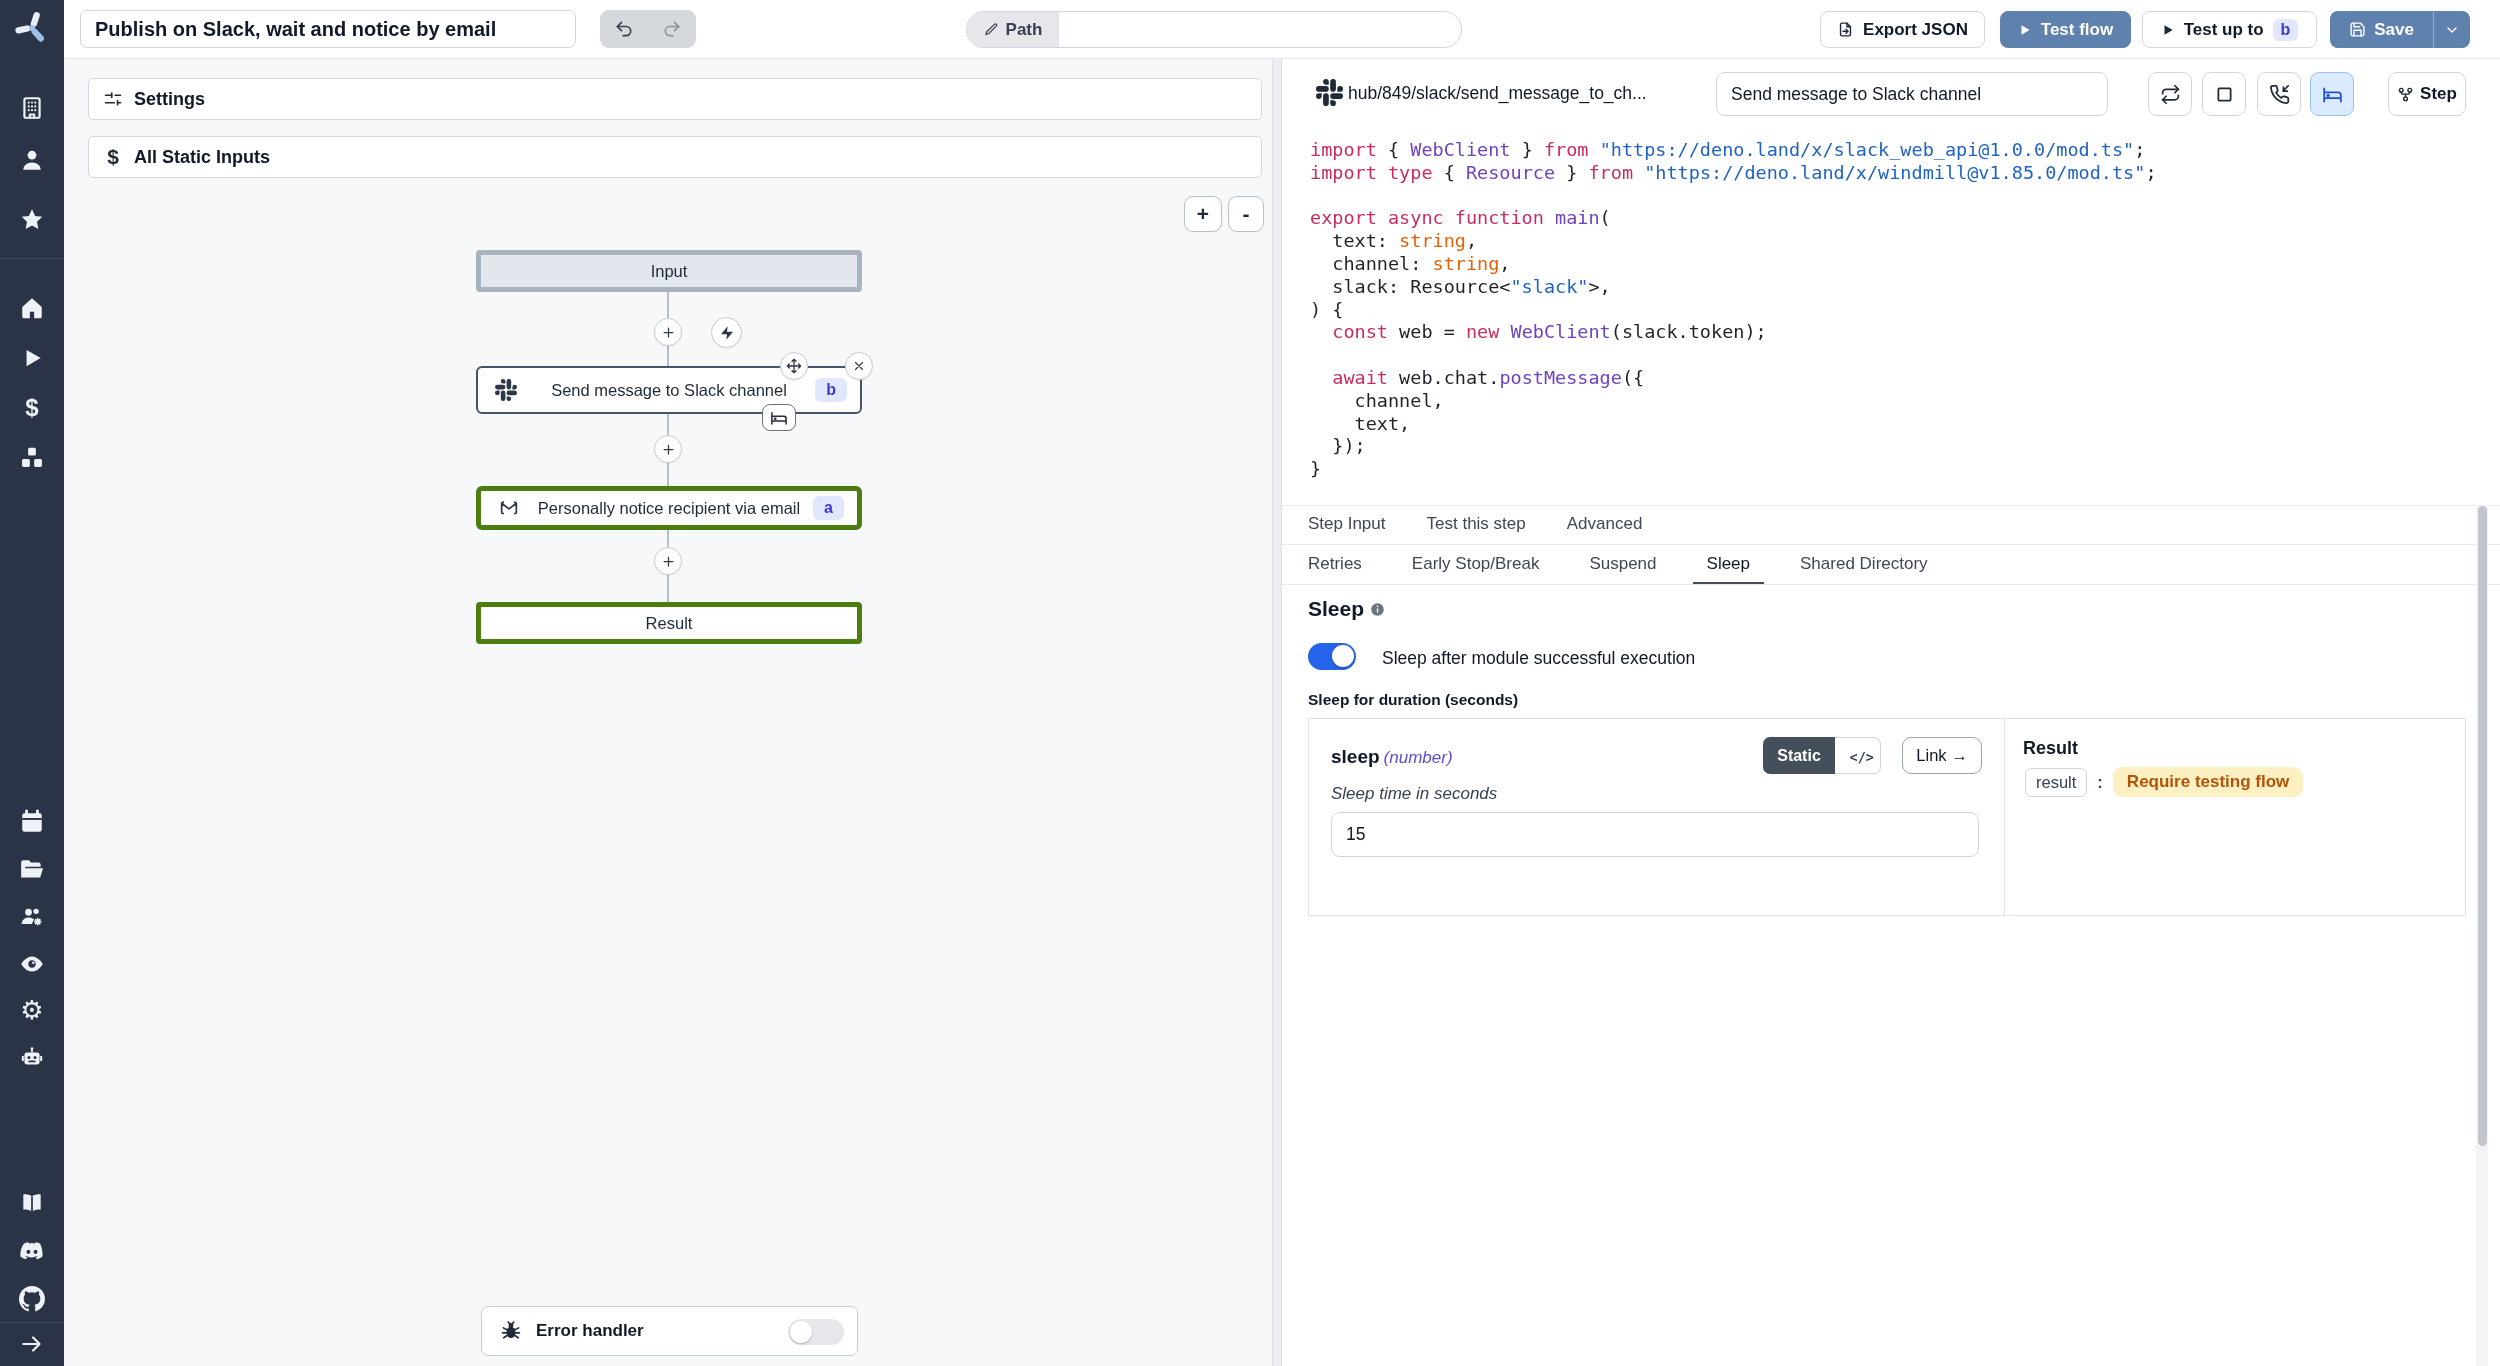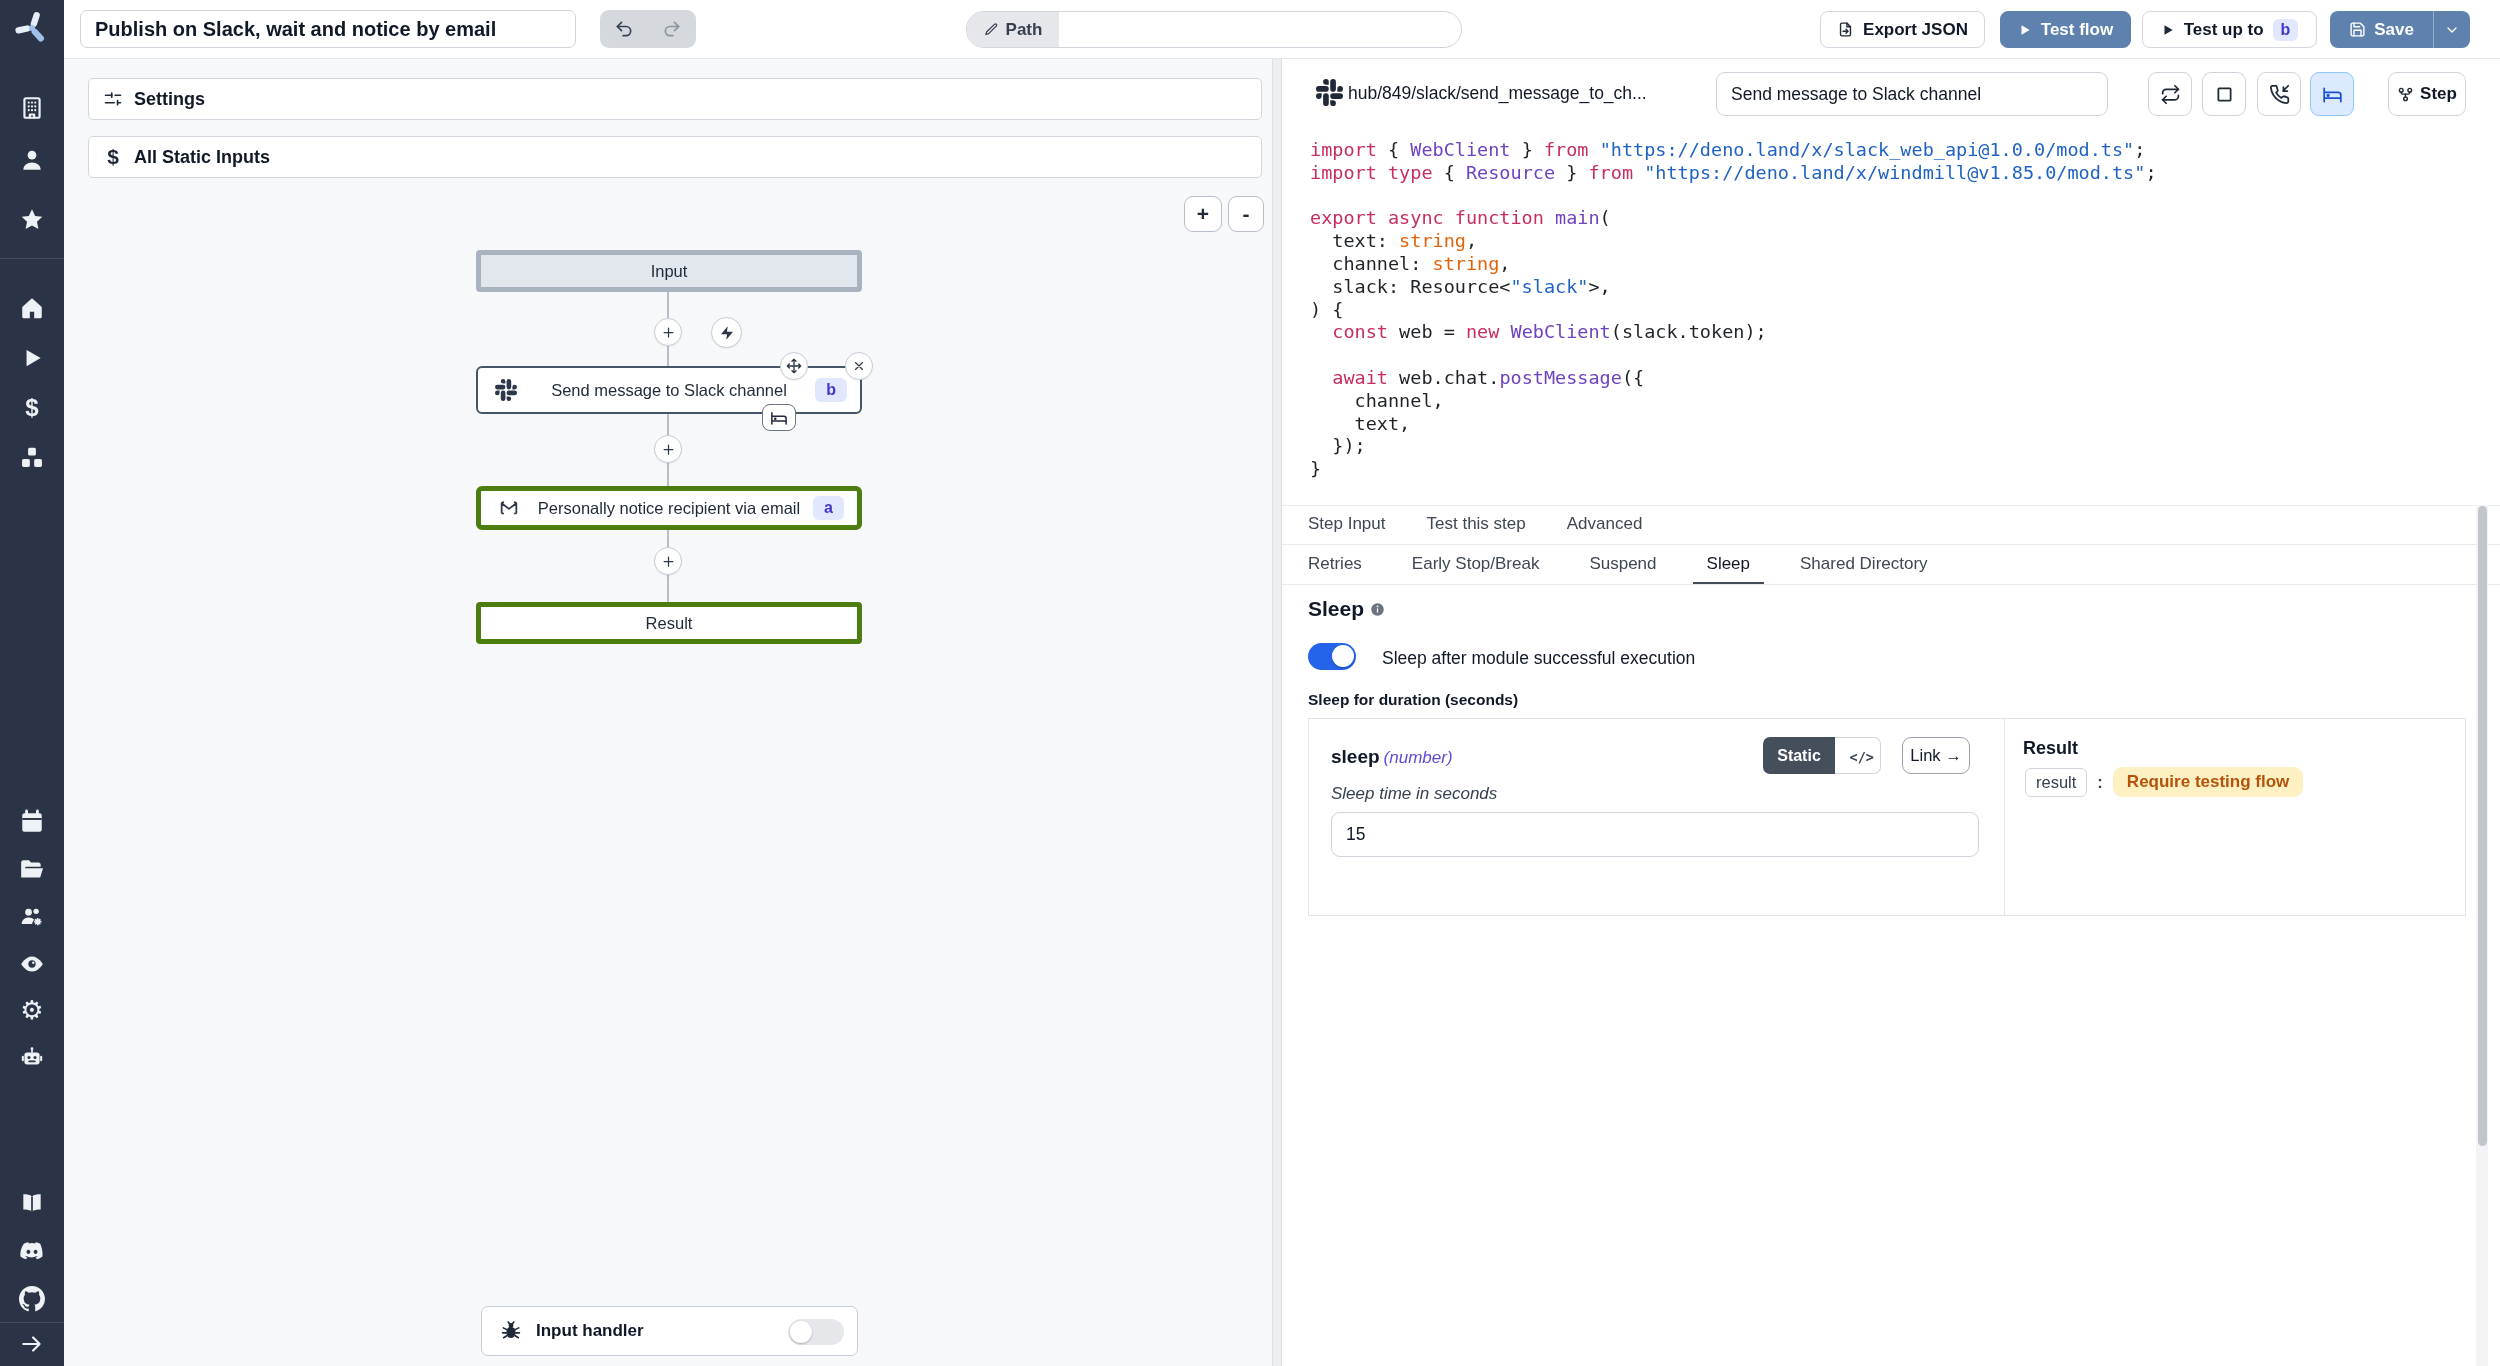--- a/index.html
+++ b/index.html
@@ -86,21 +86,21 @@
   .sleep-title .icon { width:15px; height:15px; }
   .toggle-label { position:absolute; left:100px; top:589px; font-size:17.5px; color:#111827; }
   .section-label { position:absolute; left:26px; top:632px; font-size:15.5px; font-weight:700; color:#111827; }
   .field-box { position:absolute; left:26px; top:659px; width:1158px; height:198px; border:1px solid #dfe3e8; }
   .fb-divider { position:absolute; left:695px; top:0; width:1px; height:100%; background:#dfe3e8; }
   .field-name { position:absolute; left:22px; top:27px; font-size:19px; font-weight:700; color:#111827; }
   .field-type { font-size:17px; font-weight:400; font-style:italic; color:#5f4bd8; margin-left:4px; }
   .static-group { position:absolute; left:454px; top:18px; height:37px; display:flex; cursor:pointer; }
   .static-on { background:#454e5b; color:#fff; font-size:16px; font-weight:600; border-radius:7px 0 0 7px; display:flex; align-items:center; justify-content:center; width:72px; }
   .static-code { background:#fff; border:1px solid #d1d5db; border-left:none; border-radius:0 7px 7px 0; width:46px; display:flex; align-items:center; justify-content:center; color:#374151; }
-  .link-btn { position:absolute; left:593px; top:18px; width:68px; height:37px; background:#fff; border:1px solid #9ca3af; border-radius:9px; display:flex; align-items:center; justify-content:center; font-size:16.5px; color:#111827; cursor:pointer; }
+  .link-btn { position:absolute; left:593px; top:18px; width:80px; height:37px; background:#fff; border:1px solid #9ca3af; border-radius:9px; display:flex; align-items:center; justify-content:center; font-size:16.5px; color:#111827; cursor:pointer; }
   .field-desc { position:absolute; left:22px; top:65px; font-size:17px; font-style:italic; color:#374151; }
   .sleep-input { position:absolute; left:22px; top:93px; width:648px; height:45px; border:1px solid #d1d5db; border-radius:9px; padding:0 14px; font-size:17.5px; color:#111827; }
   .result-title { position:absolute; left:714px; top:19px; font-size:18px; font-weight:700; color:#111827; }
   .result-row { position:absolute; left:716px; top:48px; display:flex; align-items:center; gap:10px; }
   .result-key { border:1px solid #d1d5db; border-radius:6px; padding:4px 10px; font-size:16.5px; color:#374151; background:#fff; }
   .result-colon { font-size:16.5px; font-weight:700; color:#374151; }
   .warn-badge { background:#fdf0c2; color:#b45309; font-size:17px; font-weight:600; border-radius:9px; padding:5px 14px; }
 
   .scrollbar { position:absolute; left:1194px; top:446px; width:12px; height:861px; background:#f3f4f6; }
   .scroll-thumb { position:absolute; left:1.5px; top:1px; width:9px; height:640px; background:#c2c6cc; border-radius:5px; cursor:grab; }
@@ -418,21 +418,21 @@
         <svg viewBox="0 0 24 24">
           <g fill="currentColor">
             <ellipse cx="12" cy="13.5" rx="5" ry="6.2"></ellipse>
             <circle cx="12" cy="6" r="2.6"></circle>
           </g>
           <g stroke="currentColor" stroke-width="1.8" stroke-linecap="round">
             <path d="M7.4 10.5 3.6 8.6M7 14H2.8M7.4 17.2 4 19.3M16.6 10.5l3.8-1.9M17 14h4.2M16.6 17.2 20 19.3M10.4 4 9 2.2M13.6 4 15 2.2"></path>
           </g>
         </svg>
       </span>
-    <span>Input handler</span>
+    <span>Error handler</span>
     <div class="toggle off" style="position:absolute;left:306px;top:12px;width:56px;height:26px">
       <div class="knob" style="left:2px;width:22px;height:22px"></div>
     </div>
   </div>
 </div>
 
 <div class="splitter"></div>
 
 <div class="step-panel">
   <span class="icon" style="position:absolute;left:34px;top:20px;width:27px;height:27px;color:#1f2937">

